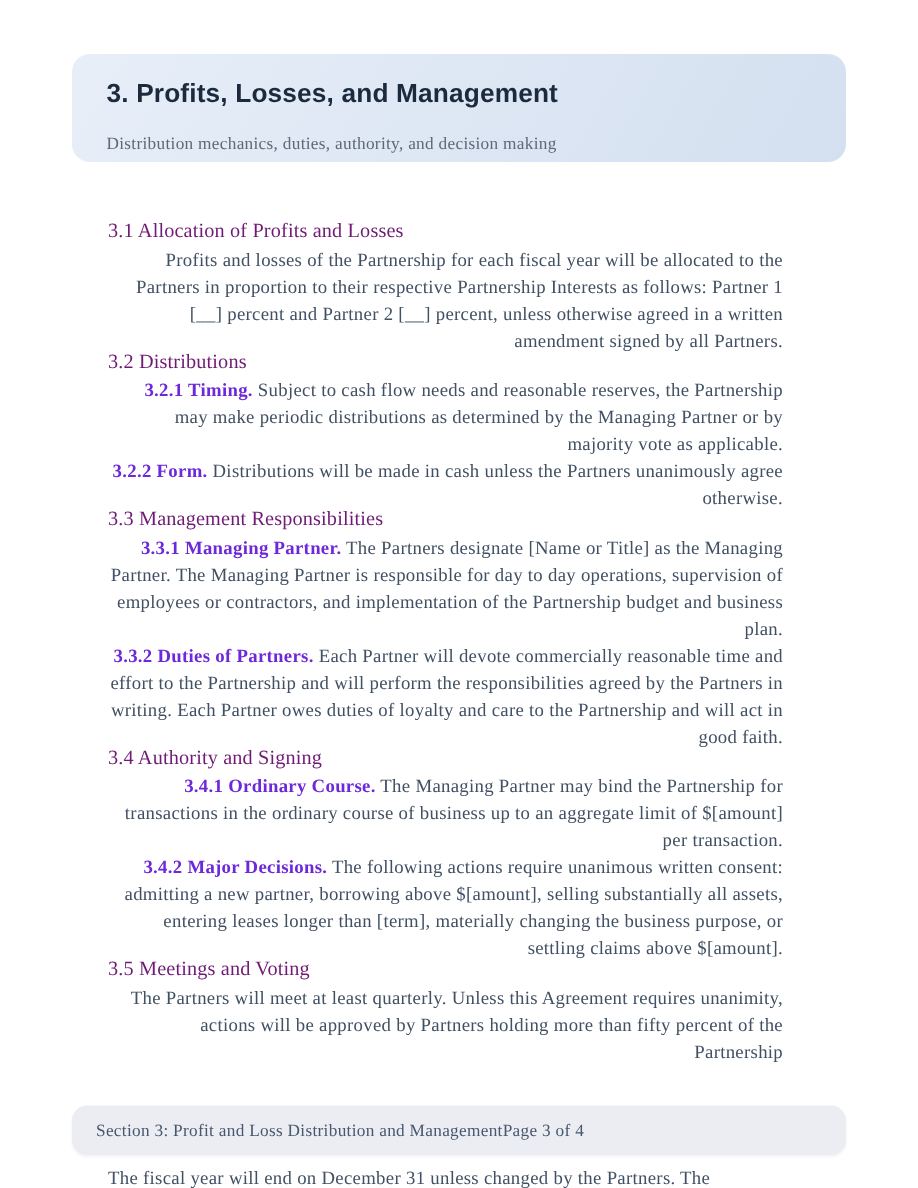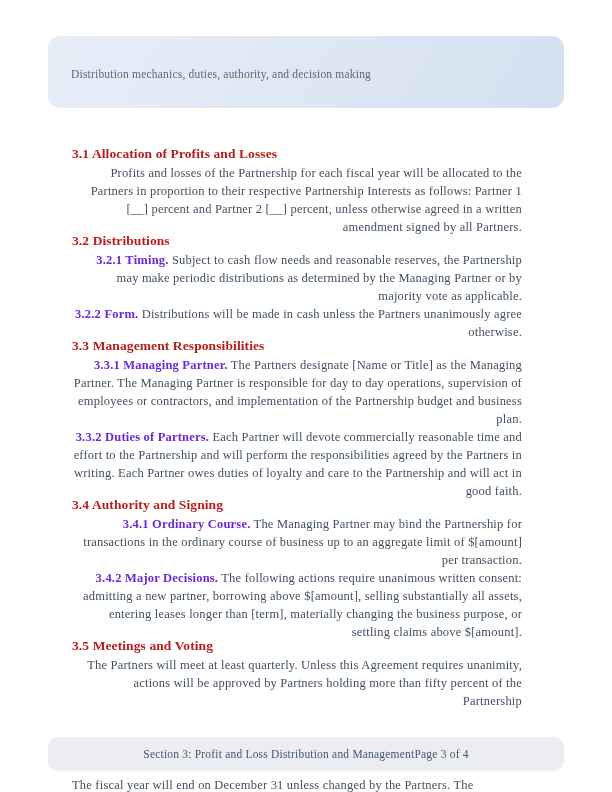--- a/index.html
+++ b/index.html
@@ -47,22 +47,22 @@
   .content {
     position: absolute;
     left: 72px;
     top: 149px;
     width: 450px;
   }
   .content h2 {
     margin: -3px 0 3px 0;
     font-size: 13.5px;
     line-height: 15px;
-    font-weight: 700;
-    color: #b91c1c;
+    font-weight: 400;
+    color: #701a75;
     letter-spacing: 0.1px;
   }
   .content p {
     margin: 0;
     font-size: 12.5px;
     line-height: 18px;
     color: #415063;
     letter-spacing: 0.2px;
     text-align: right;
   }
@@ -88,35 +88,36 @@
     top: 737px;
     width: 516px;
     height: 33px;
     box-sizing: border-box;
     padding: 0 16px;
     border-radius: 10px;
     background: #ecedf2;
     box-shadow: 0 1px 2px rgba(30, 42, 61, 0.06);
     display: flex;
     align-items: center;
-    justify-content: center;
+    justify-content: flex-start;
     z-index: 5;
   }
   .footer-bar span {
     font-size: 11.5px;
     color: #47586e;
     letter-spacing: 0.2px;
   }
 </style>
 </head>
 <body>
 
 <div class="page">
 
   <div class="header-card">
+    <h1>3. Profits, Losses, and Management</h1>
     <div class="subtitle">Distribution mechanics, duties, authority, and decision making</div>
   </div>
 
   <div class="content">
 
     <h2>3.1 Allocation of Profits and Losses</h2>
     <p><span>Profits and losses of the Partnership for each fiscal year will be allocated to the Partners in proportion to their respective Partnership Interests as follows: Partner 1 [__] percent and Partner 2 [__] percent, unless otherwise agreed in a written amendment signed by all Partners.</span></p>
 
     <h2>3.2 Distributions</h2>
     <p><strong class="lead">3.2.1 Timing.</strong>

